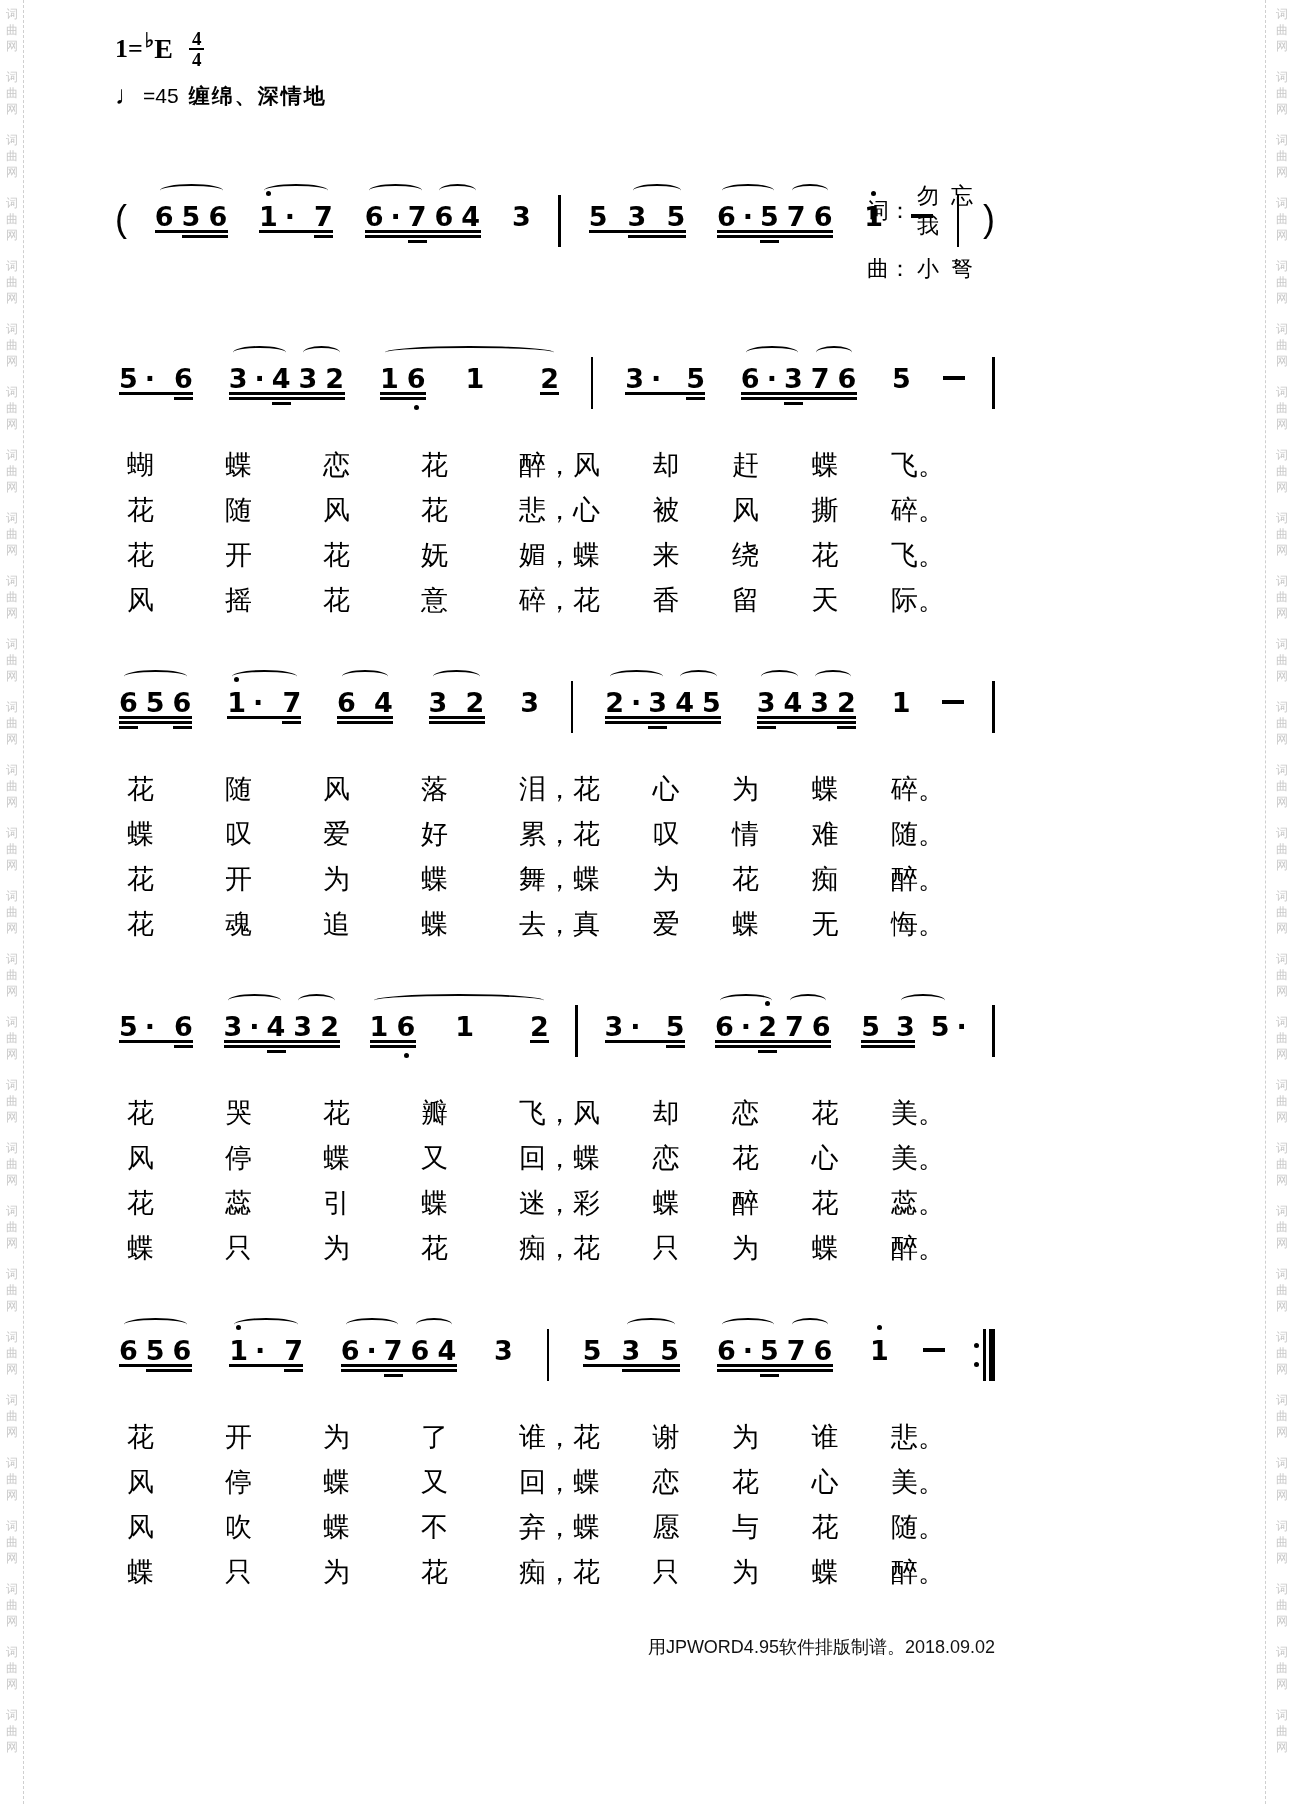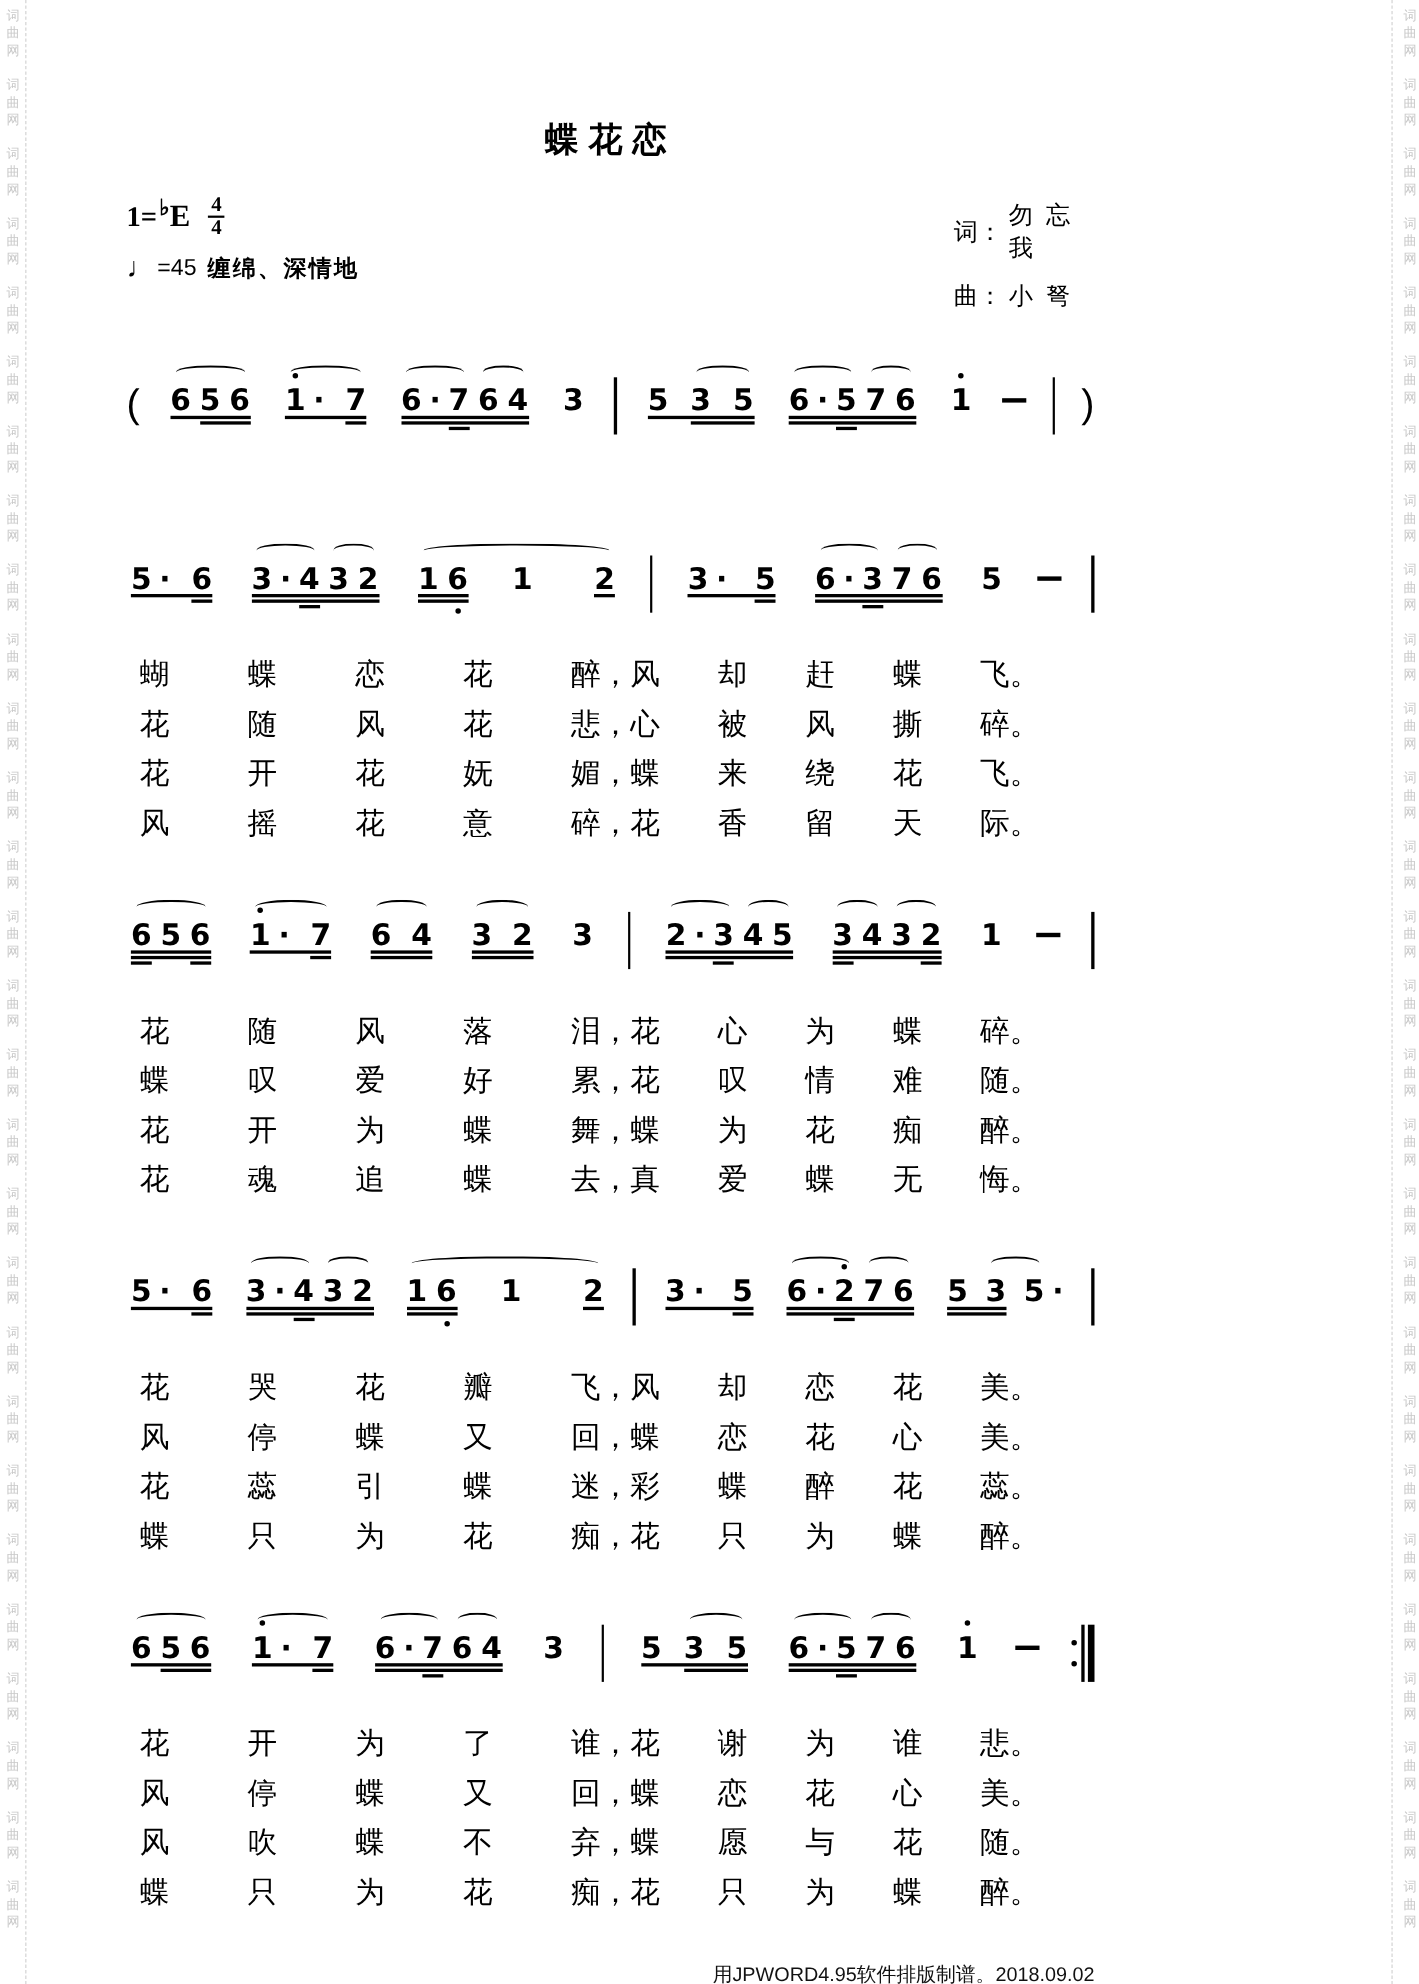--- a/index.html
+++ b/index.html
@@ -353,21 +353,20 @@
       <div class="wm-grp">
         <div class="wm-ch" style="color: rgb(201, 201, 201);">词</div>
         <div class="wm-ch" style="color: rgb(201, 201, 201);">曲</div>
         <div class="wm-ch" style="color: rgb(201, 201, 201);">网</div>
       </div>
     </div>
   <div class="wm-dash wm-dash-right"></div>
 
   <div class="content">
 
-    <div class="title">蝶花恋</div>
 
     <div class="keyrow">
       <span class="key-pre">1=</span>
       <span class="key-flat">♭</span>
       <span class="key-letter">E</span>
       <span class="frac">
         <span class="frac-num">4</span>
         <span class="frac-den">4</span>
       </span>
     </div>

